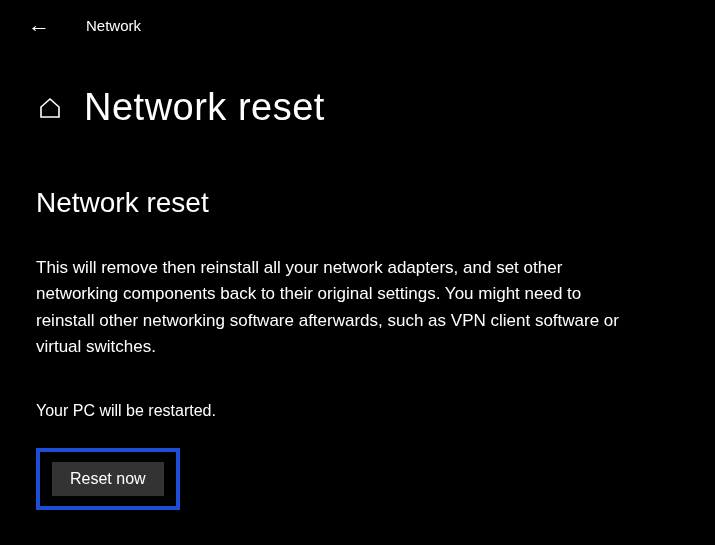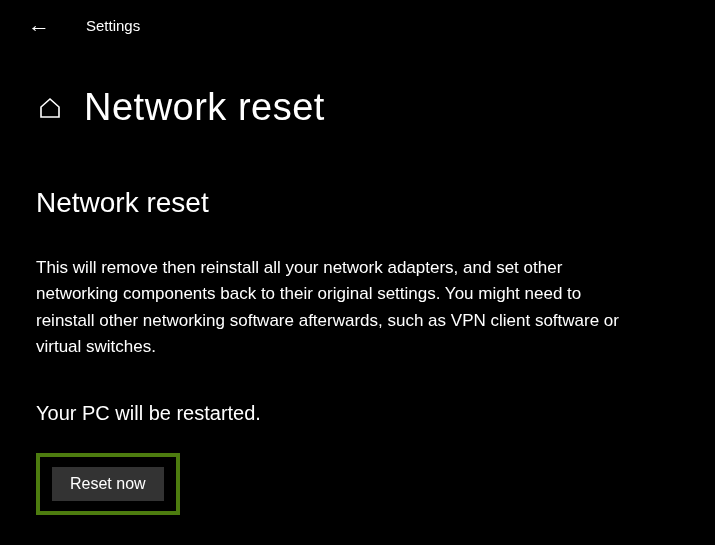--- a/index.html
+++ b/index.html
@@ -54,46 +54,46 @@
       font-weight: 300;
       margin-bottom: 36px;
     }
     .content-description {
       font-size: 17px;
       line-height: 1.55;
       font-weight: 400;
       margin-bottom: 42px;
     }
     .content-restart {
-      font-size: 20px;
+      font-size: 16px;
       font-weight: 300;
       margin-bottom: 28px;
     }
     .highlight-box {
       display: inline-block;
-      border: 4px solid #4d7c0f;
+      border: 4px solid #1d4ed8;
       padding: 10px 12px;
     }
     .reset-button {
       background: #333333;
       color: #ffffff;
       border: none;
       font-family: inherit;
       font-size: 16px;
       font-weight: 300;
       padding: 8px 18px;
       cursor: pointer;
     }
   </style>
 </head>
 <body>
 
 <div class="topbar">
   <span class="back-arrow">←</span>
-  <span class="app-title">Settings</span>
+  <span class="app-title">Network</span>
 </div>
 
 <div class="page-header">
   <span class="home-icon">
     <svg viewBox="0 0 24 24" fill="none" stroke="#ffffff" stroke-width="1.6">
       <path d="M3 11 L12 3 L21 11 L21 21 L3 21 Z"></path>
     </svg>
   </span>
   <h1 class="page-title">Network reset</h1>
 </div>

